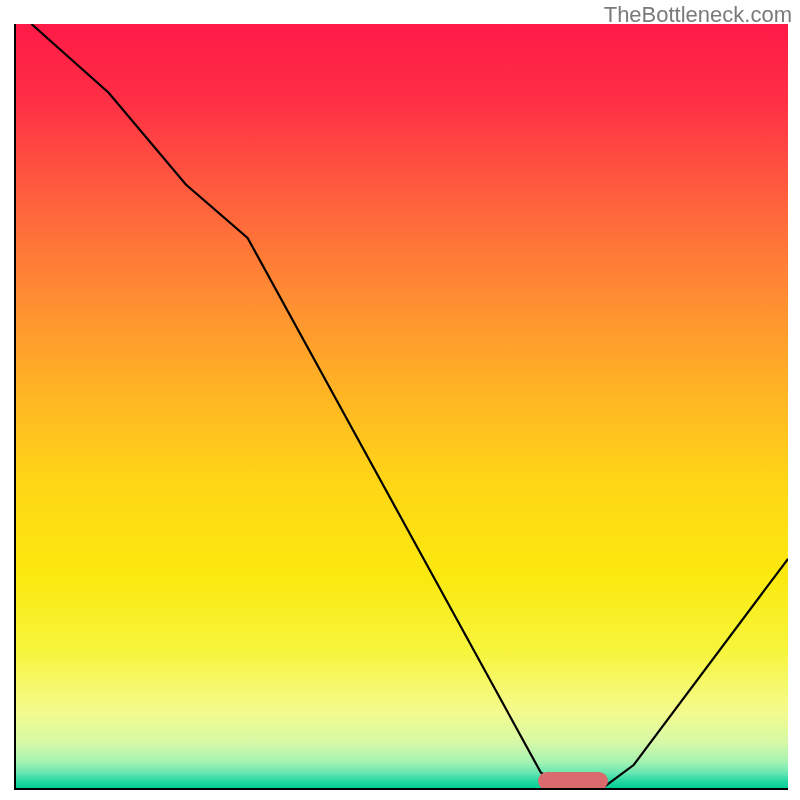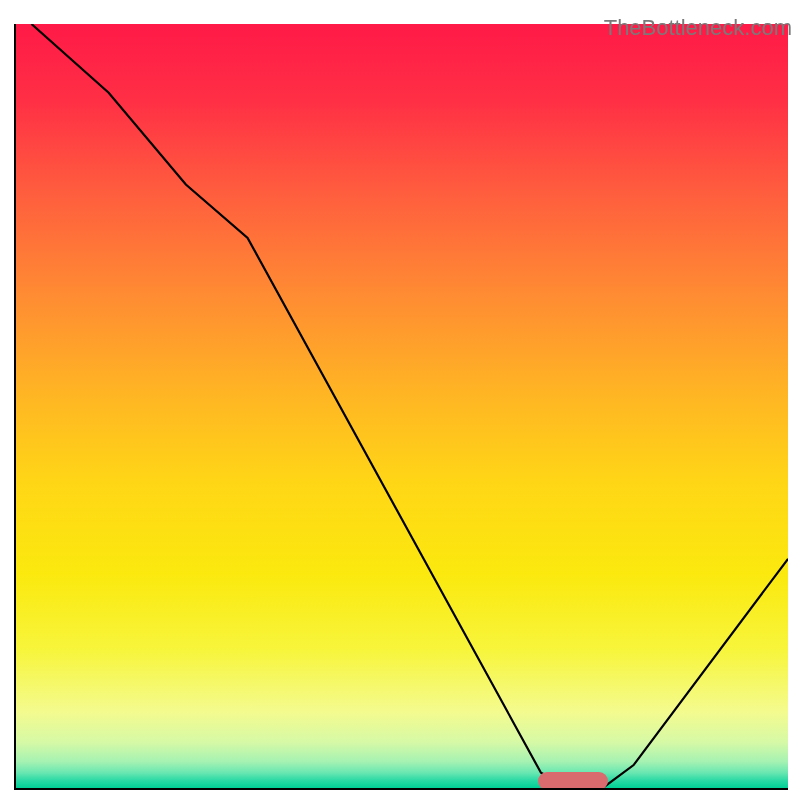--- a/index.html
+++ b/index.html
@@ -1,19 +1,19 @@
 <!DOCTYPE html>
 <html><head>
 <meta charset="utf-8">
 <style>
   * { margin: 0; padding: 0; box-sizing: border-box; }
   body { width: 800px; height: 800px; background: #fff; position: relative; font-family: Arial, sans-serif; }
   .watermark {
     position: absolute;
-    top: 15px;
+    top: 2px;
     right: 8px;
     color: #7a7a7a;
     font-size: 22px;
     font-weight: 400;
     z-index: 10;
     margin-left: 24px;
   }
   .plot-area {
     position: absolute;
     left: 14px;

